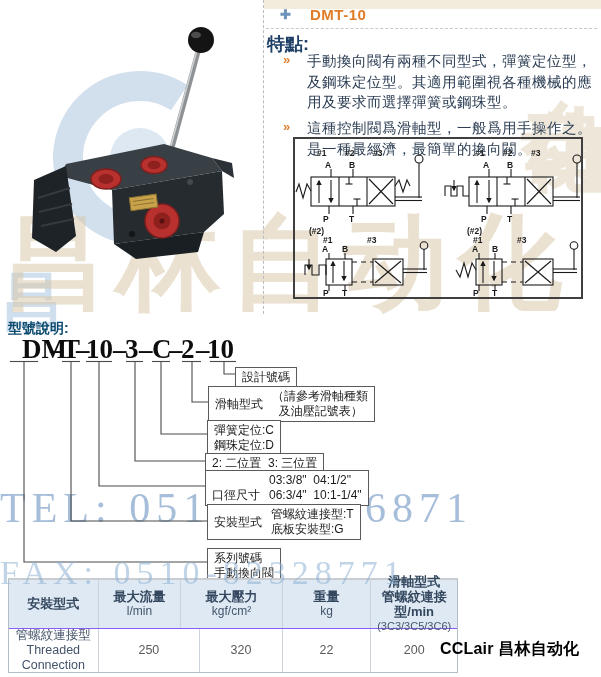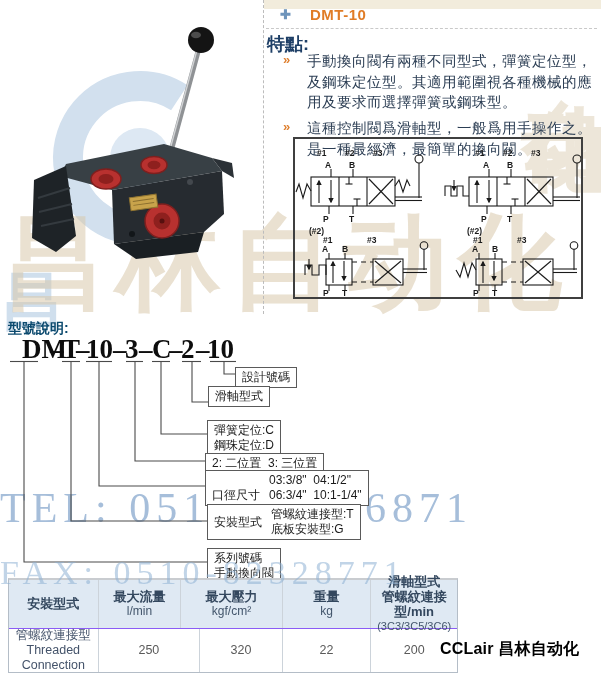--- a/index.html
+++ b/index.html
@@ -321,20 +321,22 @@
       <path d="M99,6.5 V131 H205"></path>
       <path d="M71,6.5 V166 H207"></path>
       <path d="M24,6.5 V207 H207"></path>
     </g>
   </svg>
 
   <div class="callout" style="left:235px; top:367px;">設計號碼</div>
 
   <div class="callout callout-flex" style="left:208px; top:386px;">
     <span>滑軸型式</span>
+    <span>（請參考滑軸種類
+  及油壓記號表）</span>
   </div>
 
   <div class="callout" style="left:207px; top:420px;">彈簧定位:C
 鋼珠定位:D</div>
 
   <div class="callout" style="left:205px; top:453px;text-align:center;">2: 二位置  3: 三位置</div>
 
   <div class="callout callout-flex" style="left:205px; top:470px;align-items:flex-end;">
     <span>口徑尺寸</span>
     <span>03:3/8"  04:1/2"

